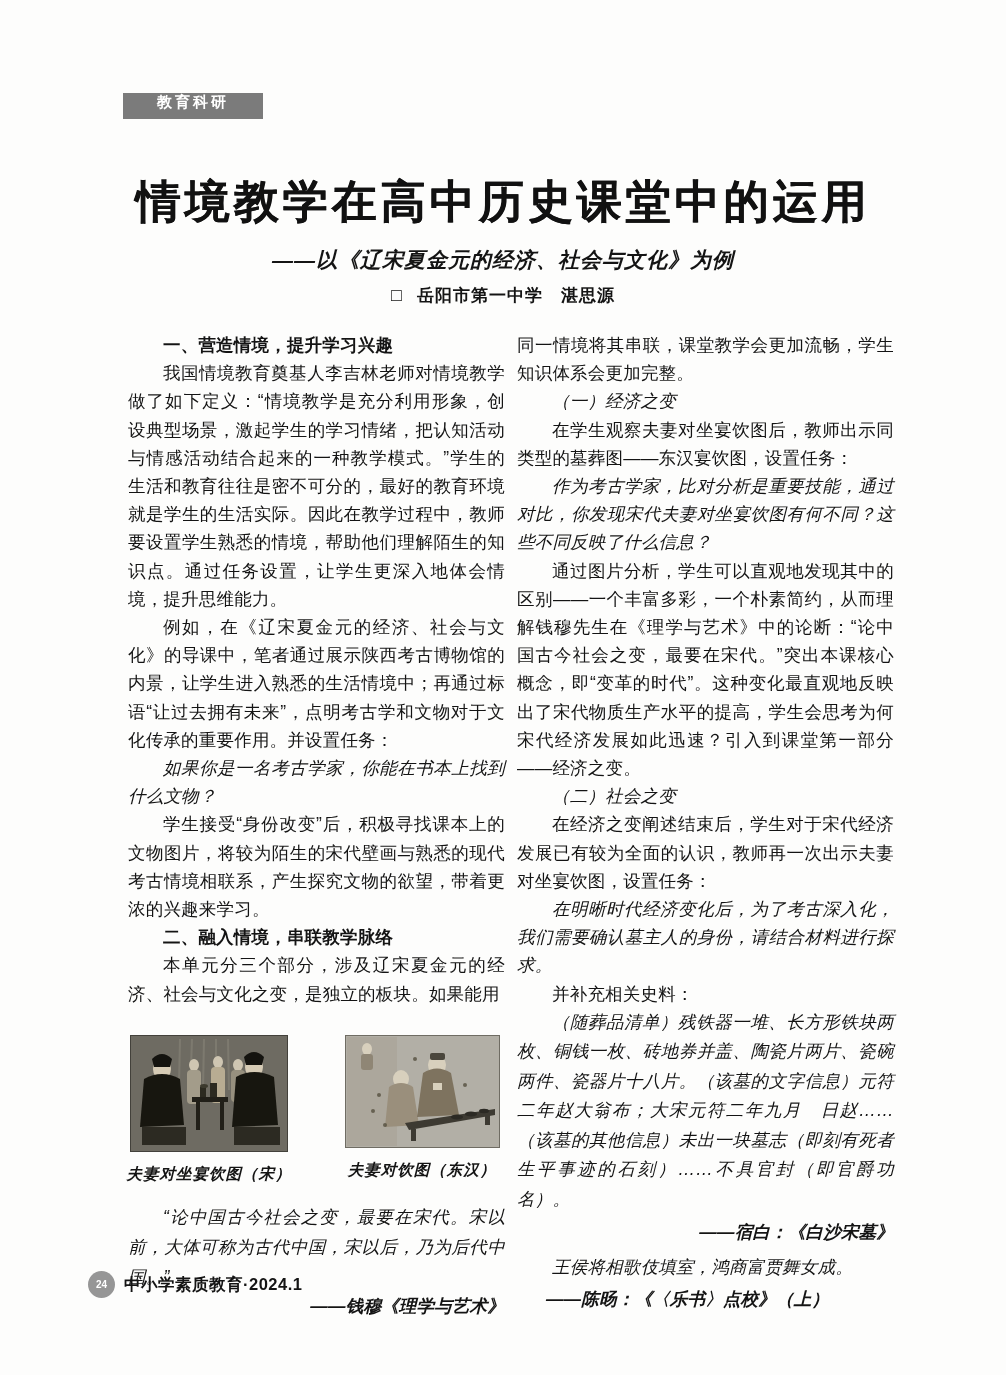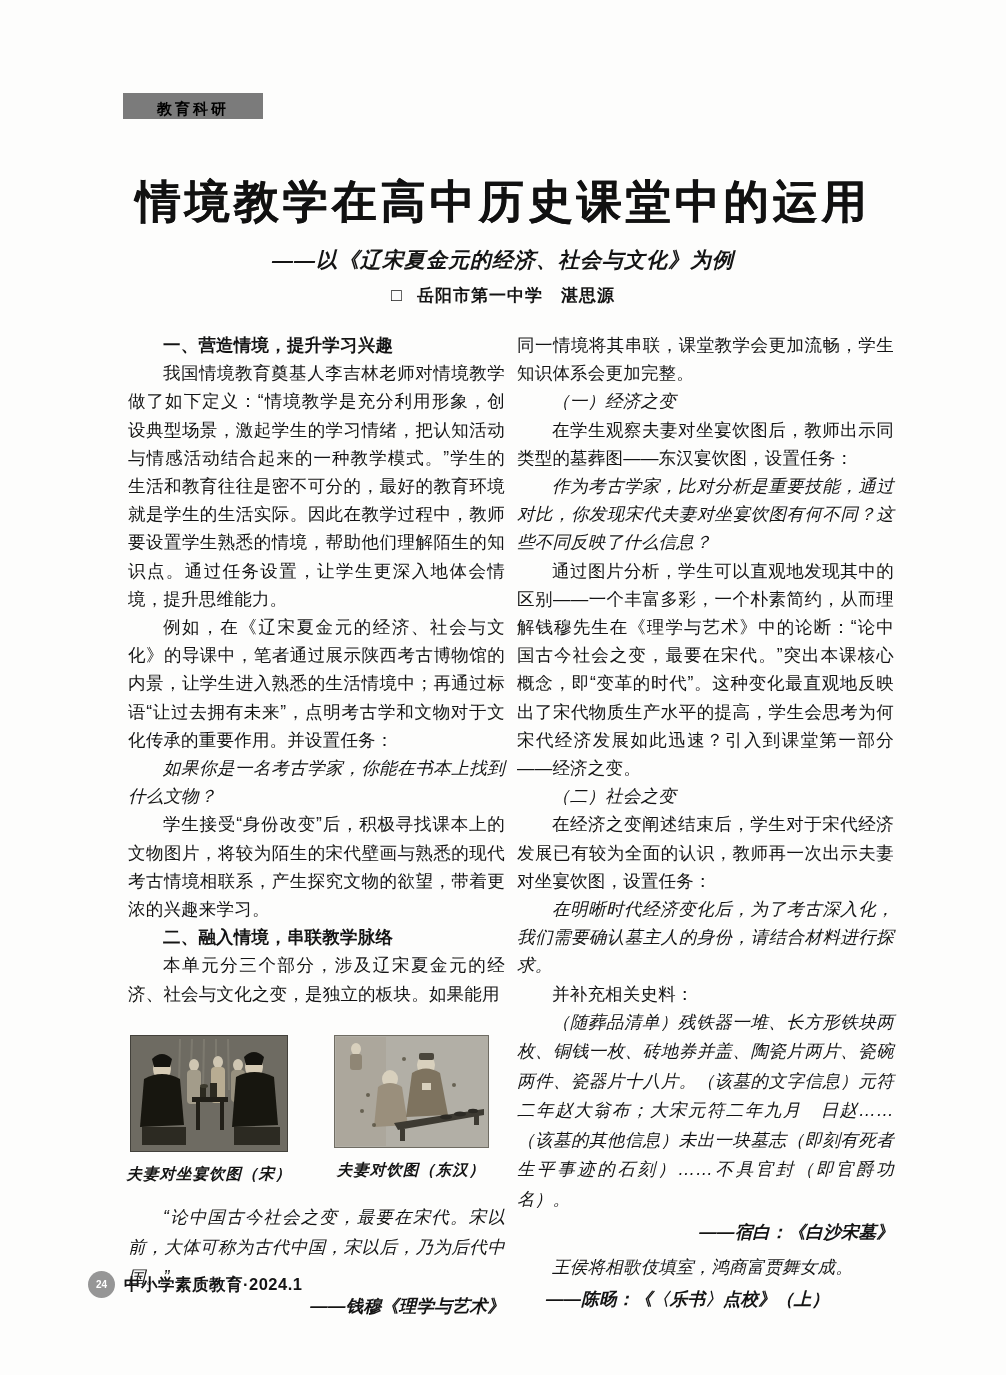--- a/index.html
+++ b/index.html
@@ -4,22 +4,22 @@
 <style>
   html,body{margin:0;padding:0;}
   body{
     width:1006px;height:1375px;position:relative;
     background:#fdfdfc;color:#141414;
     font-family:"Liberation Sans", sans-serif;
     overflow:hidden;
   }
   .tag-box{
     position:absolute;left:123px;top:93px;width:140px;height:26px;
-    background:#7b7b7b;color:#000000;
-    display:flex;align-items:flex-end;justify-content:center;
+    background:#7b7b7b;color:#ffffff;
+    display:flex;align-items:flex-start;justify-content:center;
     font-size:15px;font-weight:bold;letter-spacing:3px;
   }
   .title{
     position:absolute;left:0;top:172px;width:100%;
     text-align:center;font-size:45px;font-weight:900;
     letter-spacing:4px;color:#111;
     text-shadow:0.5px 0 #111;
   }
   .subtitle{
     position:absolute;left:0;top:246px;width:100%;
@@ -41,21 +41,21 @@
     letter-spacing:0.2px;
   }
   .col p{margin:0;}
   p.h2{font-weight:bold;text-indent:2em;}
   p.body{text-indent:2em;}
   p.kai{text-indent:2em;font-style:italic;}
   p.sub{font-style:italic;text-indent:2em;}
   p.attrib-right{font-style:italic;font-weight:bold;text-align:right;text-indent:0;}
   p.attrib-center{font-style:italic;font-weight:bold;text-align:center;text-indent:0;padding-right:36px;}
   .figures{
-    display:flex;gap:44px;margin:27px 0 10px 2px;
+    display:flex;gap:55px;margin:27px 0 10px 2px;
   }
   .figure{display:flex;flex-direction:column;align-items:center;width:158px;}
   .figure svg{display:block;}
   .figcap{
     margin-top:8px;font-size:15.5px;font-weight:bold;font-style:italic;
     letter-spacing:1px;white-space:nowrap;
   }
   .quote-block{margin-top:14px;}
   .quote-block p.kai{line-height:30px;}
   .footer{

